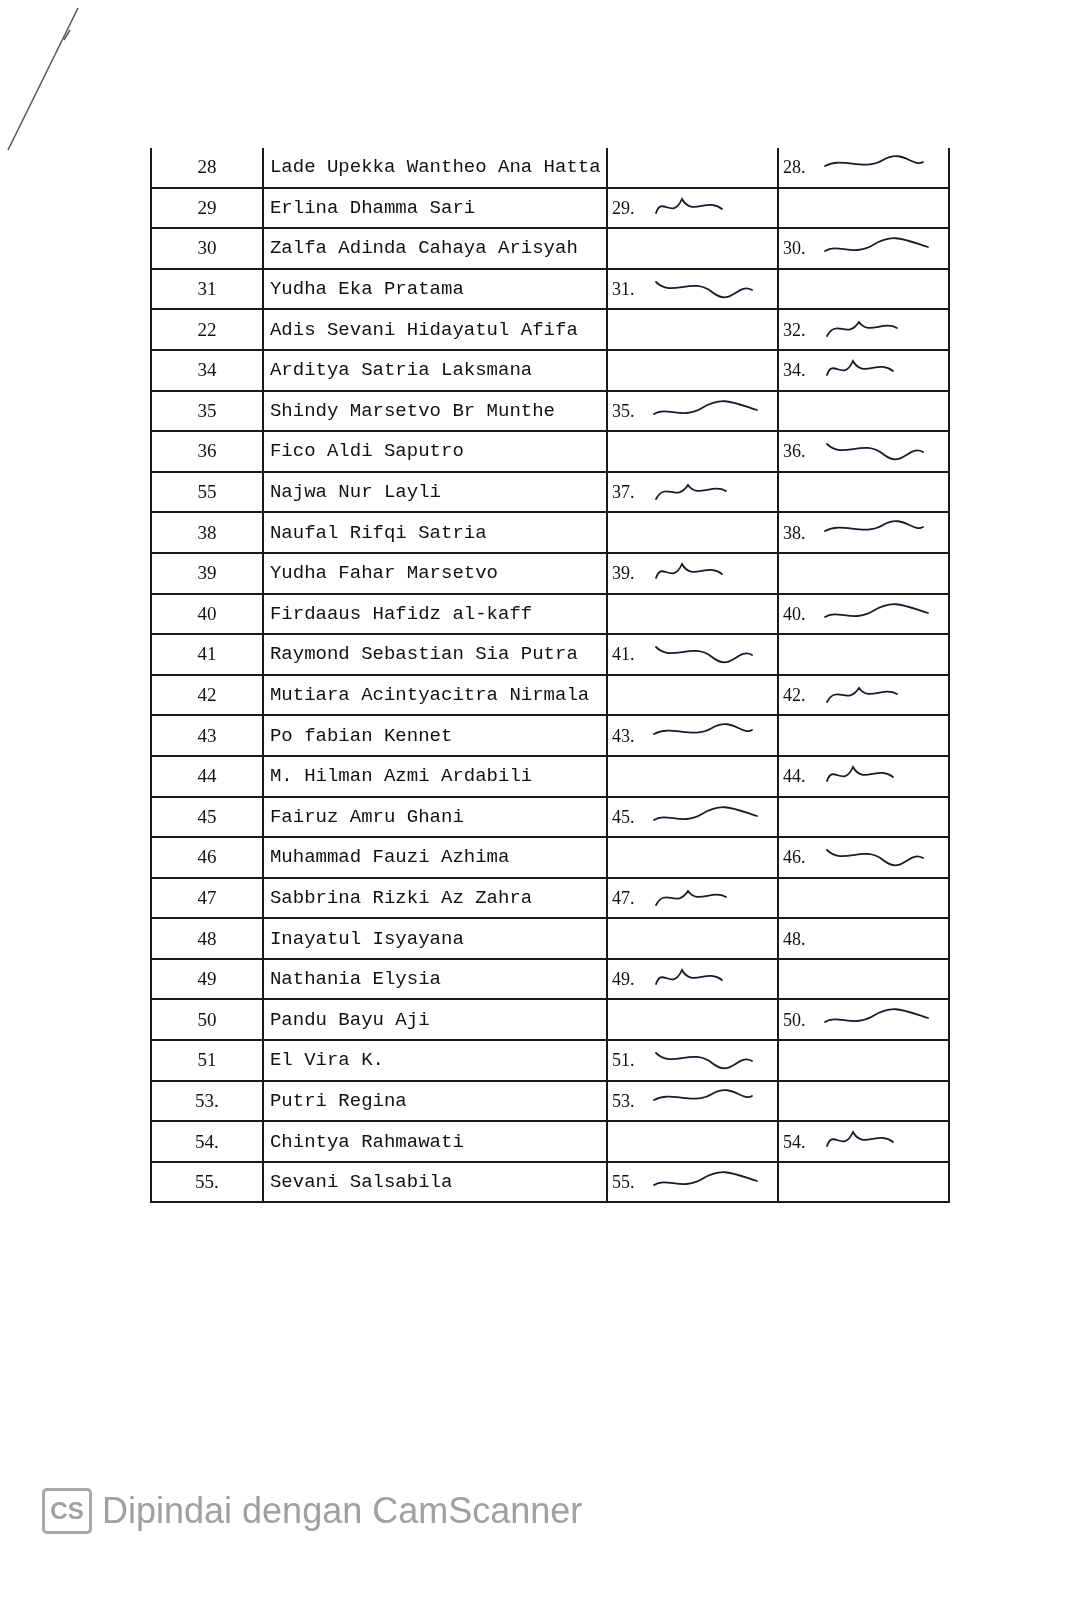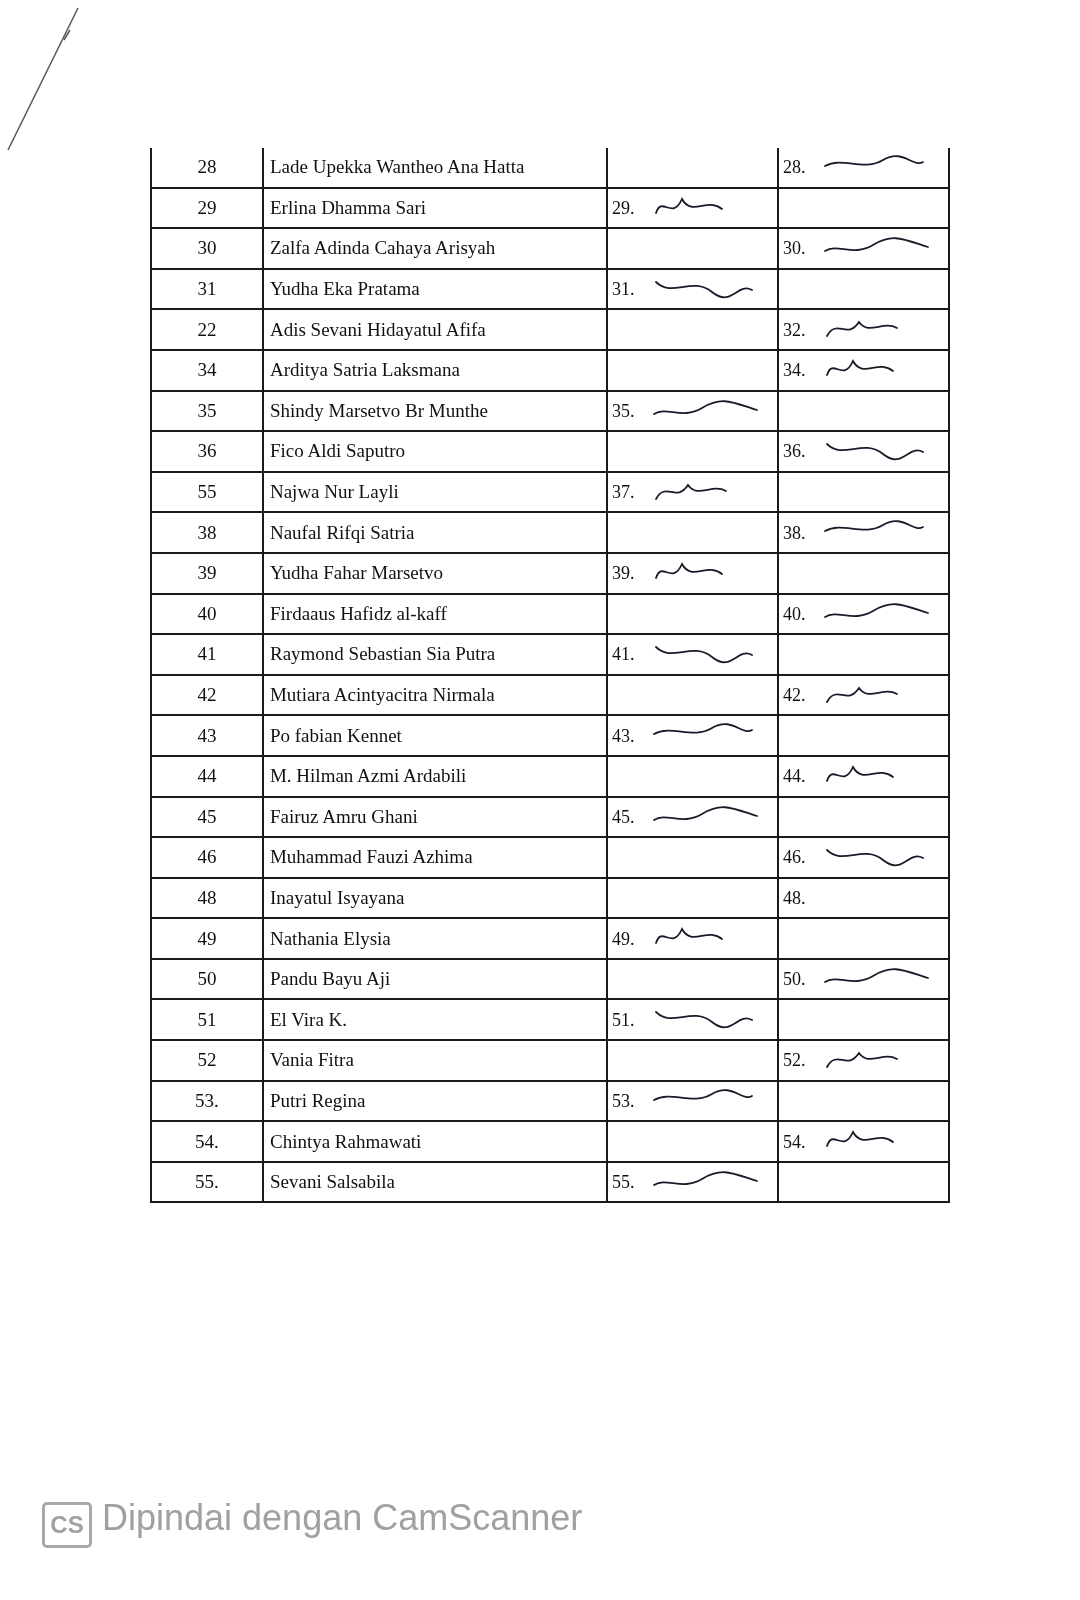--- a/index.html
+++ b/index.html
@@ -13,33 +13,33 @@
   table.attendance {
     position: absolute; left: 150px; top: 148px; width: 800px;
     border-collapse: collapse; table-layout: fixed;
   }
   table.attendance td {
     border: 2px solid #1a1a1a; height: 38.6px; padding: 0; font-size: 19px;
     vertical-align: middle; position: relative;
   }
   table.attendance tr:first-child td { border-top: none; margin-left: 16px; }
   td.no { width: 108px; text-align: center; }
-  td.name { width: 330px; padding-left: 6px !important; }
+  td.name { width: 330px; padding-left: 6px !important; font-family: Liberation Mono, monospace; }
   td.sig { width: 166px; }
   td.sig .num { position: absolute; left: 4px; top: 50%; transform: translateY(-50%); font-size: 18px; }
   td.sig svg.scribble { position: absolute; left: 44px; top: 2px; width: 110px; height: 34px; overflow: visible; }
   td.sig.empty { }
   .footer {
     position: absolute; left: 42px; top: 1488px; display: flex; align-items: center; gap: 10px;
     color: #a0a0a0; font-family: "Liberation Sans", sans-serif; font-size: 36px;
   }
   .cs-logo {
     width: 44px; height: 40px; border: 3px solid #a8a8a8; border-radius: 5px;
     display: flex; align-items: center; justify-content: center;
-    font-weight: bold; font-size: 24px; color: #a0a0a0; font-family: "Liberation Sans", sans-serif; margin-top: 14px;
+    font-weight: bold; font-size: 24px; color: #a0a0a0; font-family: "Liberation Sans", sans-serif;
   }
 </style>
 </head>
 <body>
 
 <svg class="scan-line" viewBox="0 0 100 180">
   <path d="M78 8 L 8 150" stroke="#555" stroke-width="1.5" fill="none"></path>
   <path d="M70 30 l -6 10" stroke="#555" stroke-width="1.5" fill="none"></path>
 </svg>
 
@@ -237,20 +237,31 @@
         <td class="name">Muhammad Fauzi Azhima</td>
         <td class="sig empty"></td>
         <td class="sig">
           <span class="num">46.</span>
           <svg class="scribble" viewBox="0 0 110 34">
             <path d="M4 10 C 20 26, 40 4, 60 20 S 85 10, 100 18" stroke="#1a1a2a" stroke-width="1.8" fill="none" stroke-linecap="round"></path>
           </svg>
         </td>
       </tr>
       <tr>
+        <td class="no">47</td>
+        <td class="name">Sabbrina Rizki Az Zahra</td>
+        <td class="sig">
+          <span class="num">47.</span>
+          <svg class="scribble" viewBox="0 0 110 34">
+            <path d="M4 24 C 14 6, 24 28, 36 10 C 46 24, 60 8, 74 16" stroke="#1a1a2a" stroke-width="1.8" fill="none" stroke-linecap="round"></path>
+          </svg>
+        </td>
+        <td class="sig empty"></td>
+      </tr>
+      <tr>
         <td class="no">48</td>
         <td class="name">Inayatul Isyayana</td>
         <td class="sig empty"></td>
         <td class="sig">
           <span class="num">48.</span>
         </td>
       </tr>
       <tr>
         <td class="no">49</td>
         <td class="name">Nathania Elysia</td>
@@ -276,31 +287,20 @@
       <tr>
         <td class="no">51</td>
         <td class="name">El Vira K.</td>
         <td class="sig">
           <span class="num">51.</span>
           <svg class="scribble" viewBox="0 0 110 34">
             <path d="M4 10 C 20 26, 40 4, 60 20 S 85 10, 100 18" stroke="#1a1a2a" stroke-width="1.8" fill="none" stroke-linecap="round"></path>
           </svg>
         </td>
         <td class="sig empty"></td>
-      </tr>
-      <tr>
-        <td class="no">52</td>
-        <td class="name">Vania Fitra</td>
-        <td class="sig empty"></td>
-        <td class="sig">
-          <span class="num">52.</span>
-          <svg class="scribble" viewBox="0 0 110 34">
-            <path d="M4 24 C 14 6, 24 28, 36 10 C 46 24, 60 8, 74 16" stroke="#1a1a2a" stroke-width="1.8" fill="none" stroke-linecap="round"></path>
-          </svg>
-        </td>
       </tr>
       <tr>
         <td class="no">53.</td>
         <td class="name">Putri Regina</td>
         <td class="sig">
           <span class="num">53.</span>
           <svg class="scribble" viewBox="0 0 110 34">
             <path d="M2 16 C 20 6, 40 22, 60 10 S 90 18, 100 12" stroke="#1a1a2a" stroke-width="1.8" fill="none" stroke-linecap="round"></path>
           </svg>
         </td>

